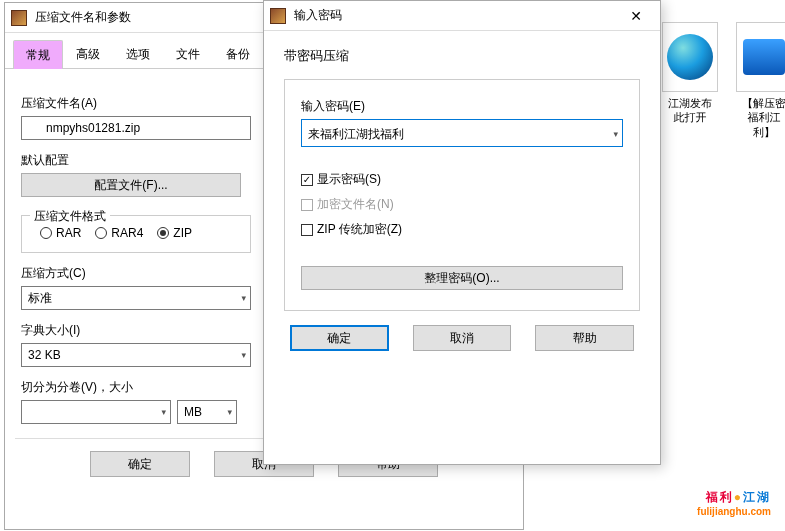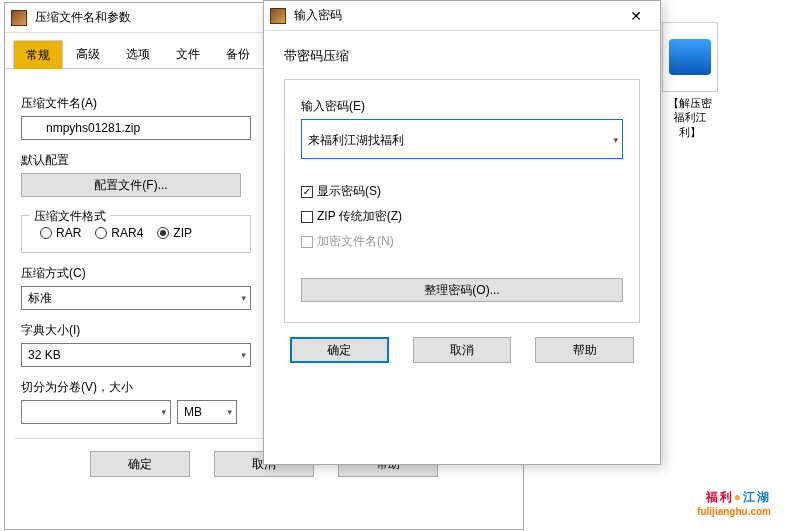--- a/index.html
+++ b/index.html
@@ -7,21 +7,21 @@
 
 .window { position: absolute; background: #fff; border: 1px solid #aaa; }
 .titlebar { height: 30px; display: flex; align-items: center; padding: 0 4px; background: #fff; border-bottom: 1px solid #ddd; }
 .titlebar .ticon { width: 20px; height: 20px; margin-right: 6px; display: flex; align-items: center; justify-content: center; }
 .titlebar .ttitle { flex: 1; }
 .titlebar .tclose { width: 40px; height: 20px; display: flex; align-items: center; justify-content: center; font-size: 14px; }
 
 .main-win { left: 4px; top: 2px; width: 520px; height: 528px; }
 .tabs { display: flex; border-bottom: 1px solid #ccc; padding: 6px 8px 0 8px; }
 .tab { padding: 6px 12px 5px; border: 1px solid transparent; border-bottom: none; margin-right: 0; }
-.tab.active { border-color: #ccc; background: #eab308; position: relative; top: 1px; border-radius: 2px 2px 0 0; }
+.tab.active { border-color: #ccc; background: #f0abfc; position: relative; top: 1px; border-radius: 2px 2px 0 0; }
 .body-area { padding: 14px 16px; }
 
 .label { display: block; margin-bottom: 4px; }
 .textin { width: 230px; height: 24px; border: 1px solid #7a7a7a; padding: 2px 24px; background: #fff; }
 .combo { width: 260px; height: 24px; border: 1px solid #7a7a7a; display: flex; align-items: center; justify-content: space-between; padding: 0 4px 0 6px; background: #fff; }
 .combo .arrow { font-size: 9px; color: #555; }
 .btn { height: 24px; background: #e1e1e1; border: 1px solid #adadad; display: inline-flex; align-items: center; justify-content: center; padding: 0 18px; cursor: default; }
 .btn.wide { width: 220px; }
 .btn.dlg { width: 100px; height: 26px; margin: 0 6px; }
 .btn.dlg.default { border: 1px solid #0078d7; box-shadow: 0 0 0 1px #0078d7 inset; }
@@ -38,21 +38,21 @@
 
 .row { display: flex; align-items: center; gap: 6px; }
 .sec { margin-top: 12px; }
 .footer-btns { display: flex; justify-content: center; gap: 12px; padding: 12px 0; }
 
 
 .pwd-win { left: 263px; top: 0; width: 398px; height: 465px; z-index: 10; box-shadow: 3px 3px 12px rgba(0,0,0,0.2); }
 .pwd-body { padding: 16px 20px 10px; }
 .pwd-title-line { text-align: left; margin-bottom: 14px; font-size: 13px; }
 .pwd-frame { border: 1px solid #ccc; padding: 18px 16px 20px; }
-.pwd-combo { width: 100%; height: 40px; border: 1px solid #0078d7; display: flex; align-items: center; justify-content: space-between; padding: 2px 4px 0 6px; background: #fff; }
+.pwd-combo { width: 100%; height: 28px; border: 1px solid #0078d7; display: flex; align-items: center; justify-content: space-between; padding: 2px 4px 0 6px; background: #fff; }
 .pwd-combo .arrow { font-size: 9px; color: #555; }
 .chk-stack { margin-top: 24px; display: flex; flex-direction: column; gap: 8px; }
 .organize-btn { width: 100%; height: 24px; background: #e1e1e1; border: 1px solid #adadad; display: flex; align-items: center; justify-content: center; margin-top: 28px; }
 .pwd-foot { display: flex; justify-content: center; gap: 12px; padding: 14px 0 0; }
 
 
 .desktop { position: absolute; left: 662px; top: 22px; display: flex; gap: 18px; }
 .dicon { width: 56px; text-align: center; }
 .dicon .thumb { width: 56px; height: 70px; border: 1px solid #ccc; display: flex; align-items: center; justify-content: center; background: #fff; margin-bottom: 4px; overflow: hidden; }
 .dicon .cap { font-size: 11px; line-height: 1.3; word-break: break-all; }
@@ -170,42 +170,49 @@
       <span class="label">输入密码(E)</span>
       <div class="pwd-combo">
         <span>来福利江湖找福利</span>
         <span class="arrow">▾</span>
       </div>
       <div class="chk-stack">
         <label class="check">
             <span class="cbox">✓</span>
             <span>显示密码(S)</span>
           </label>
+        <label class="check disabled">
+            <span class="cbox disabled"></span>
+            <span>加密文件名(N)</span>
+          </label>
         <label class="check">
             <span class="cbox"></span>
             <span>ZIP 传统加密(Z)</span>
           </label>
-        <label class="check disabled">
-            <span class="cbox disabled"></span>
-            <span>加密文件名(N)</span>
-          </label>
       </div>
       <div class="organize-btn">整理密码(O)...</div>
     </div>
     <div class="pwd-foot">
       <span class="btn dlg default">确定</span>
       <span class="btn dlg">取消</span>
       <span class="btn dlg">帮助</span>
     </div>
   </div>
 </div>
 
 <div class="desktop">
   <div class="dicon">
     <div class="thumb">
+        <span class="edge-swirl"></span>
+      </div>
+    <div class="cap">江湖发布
+此打开</div>
+  </div>
+  <div class="dicon">
+    <div class="thumb">
         <span class="mount-thumb"></span>
       </div>
     <div class="cap">【解压密
 福利江
 利】</div>
   </div>
 </div>
 
 <div class="logo">
   <div class="zh"><span class="a">福利</span><span style="color:#f5a623">●</span><span class="b">江湖</span></div>

